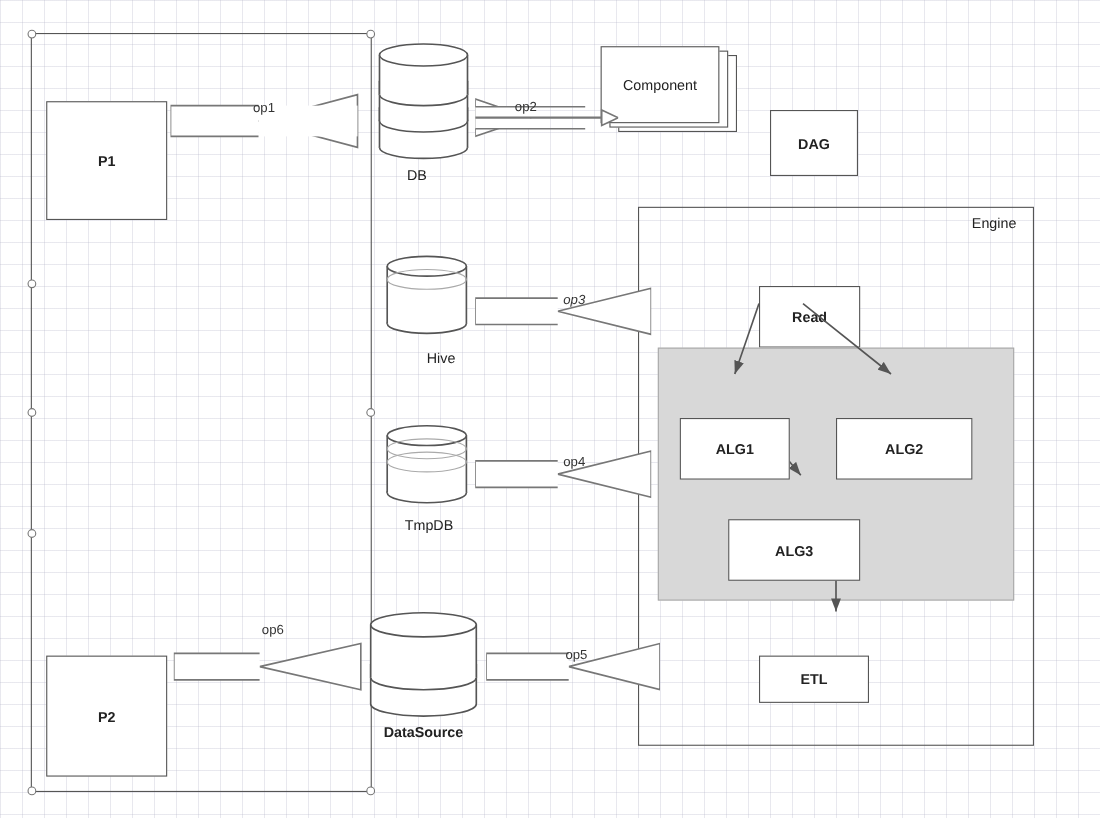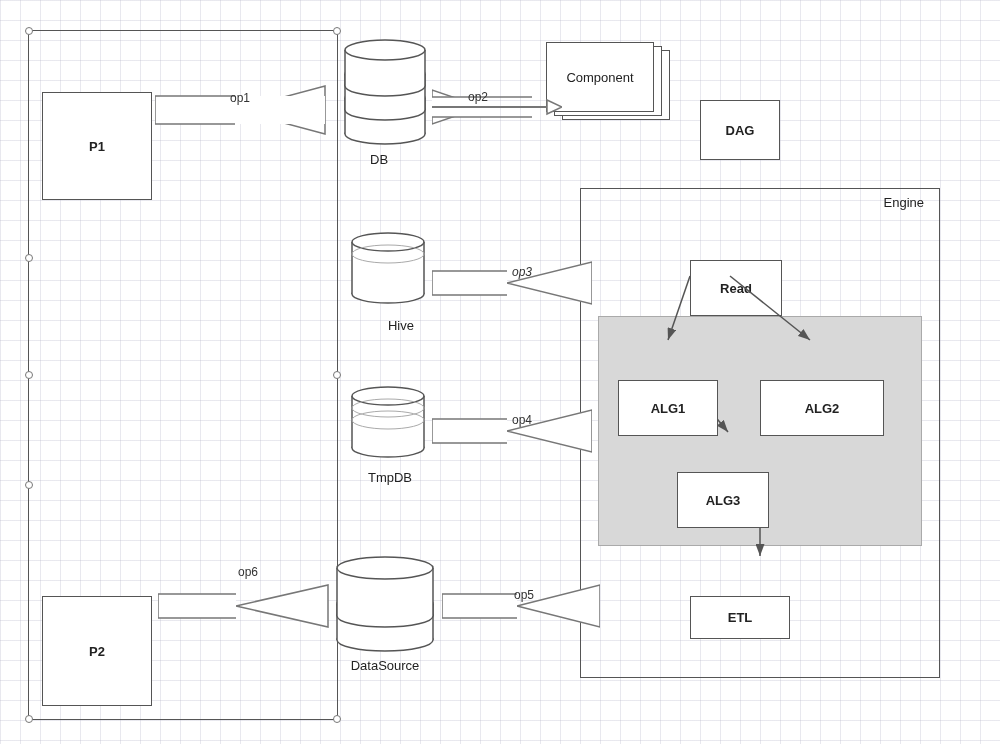--- a/index.html
+++ b/index.html
@@ -174,21 +174,21 @@
     <line x1="7" y1="50" x2="7" y2="86" stroke="#555" stroke-width="1.5"></line>
     <line x1="103" y1="50" x2="103" y2="86" stroke="#555" stroke-width="1.5"></line>
     <ellipse cx="55" cy="50" rx="48" ry="11" fill="white" stroke="#555" stroke-width="1.5"></ellipse>
 
     <ellipse cx="55" cy="62" rx="48" ry="11" fill="white" stroke="#555" stroke-width="1.5"></ellipse>
     <rect x="7" y="14" width="96" height="48" fill="white" stroke="none"></rect>
     <line x1="7" y1="14" x2="7" y2="62" stroke="#555" stroke-width="1.5"></line>
     <line x1="103" y1="14" x2="103" y2="62" stroke="#555" stroke-width="1.5"></line>
     <ellipse cx="55" cy="14" rx="48" ry="11" fill="white" stroke="#555" stroke-width="1.5"></ellipse>
   </svg>
-  <span class="label-text" style="position:absolute; left:337px; top:658px; text-align:center; width:96px;">DataSource</span>
+  <span class="label-text" style="position:absolute; left:337px; top:658px; text-align:center; width:96px;font-weight:bold;">DataSource</span>
 
   <div class="component-stack" style="left:546px; top:42px;">
 
     <div class="comp-rect" style="left:16px; top:8px; width:108px; height:70px;"></div>
     <div class="comp-rect" style="left:8px; top:4px; width:108px; height:70px;"></div>
     <div class="comp-rect" style="left:0; top:0; width:108px; height:70px; display:flex; align-items:center; justify-content:center;">
       <span class="label-text">Component</span>
     </div>
   </div>
 
@@ -208,21 +208,21 @@
   </div>
 
   <div class="node rect-node" style="left:618px; top:340px; width:100px; height:56px; z-index:2;">
     <span class="label-text">ALG1</span>
   </div>
 
   <div class="node rect-node" style="left:760px; top:340px; width:124px; height:56px; z-index:2;">
     <span class="label-text">ALG2</span>
   </div>
 
-  <div class="node rect-node" style="left:677px; top:432px; width:92px; height:56px; z-index:2;">
+  <div class="node rect-node" style="left:662px; top:432px; width:120px; height:56px; z-index:2;">
     <span class="label-text">ALG3</span>
   </div>
 
   <div class="node rect-node" style="left:690px; top:556px; width:100px; height:43px;">
     <span class="label-text">ETL</span>
   </div>
 
   <svg style="position:absolute; left:155px; top:80px;" width="200" height="60">
 
     <polygon points="80,30 170,6 170,54" fill="white" stroke="#777" stroke-width="1.5"></polygon>

